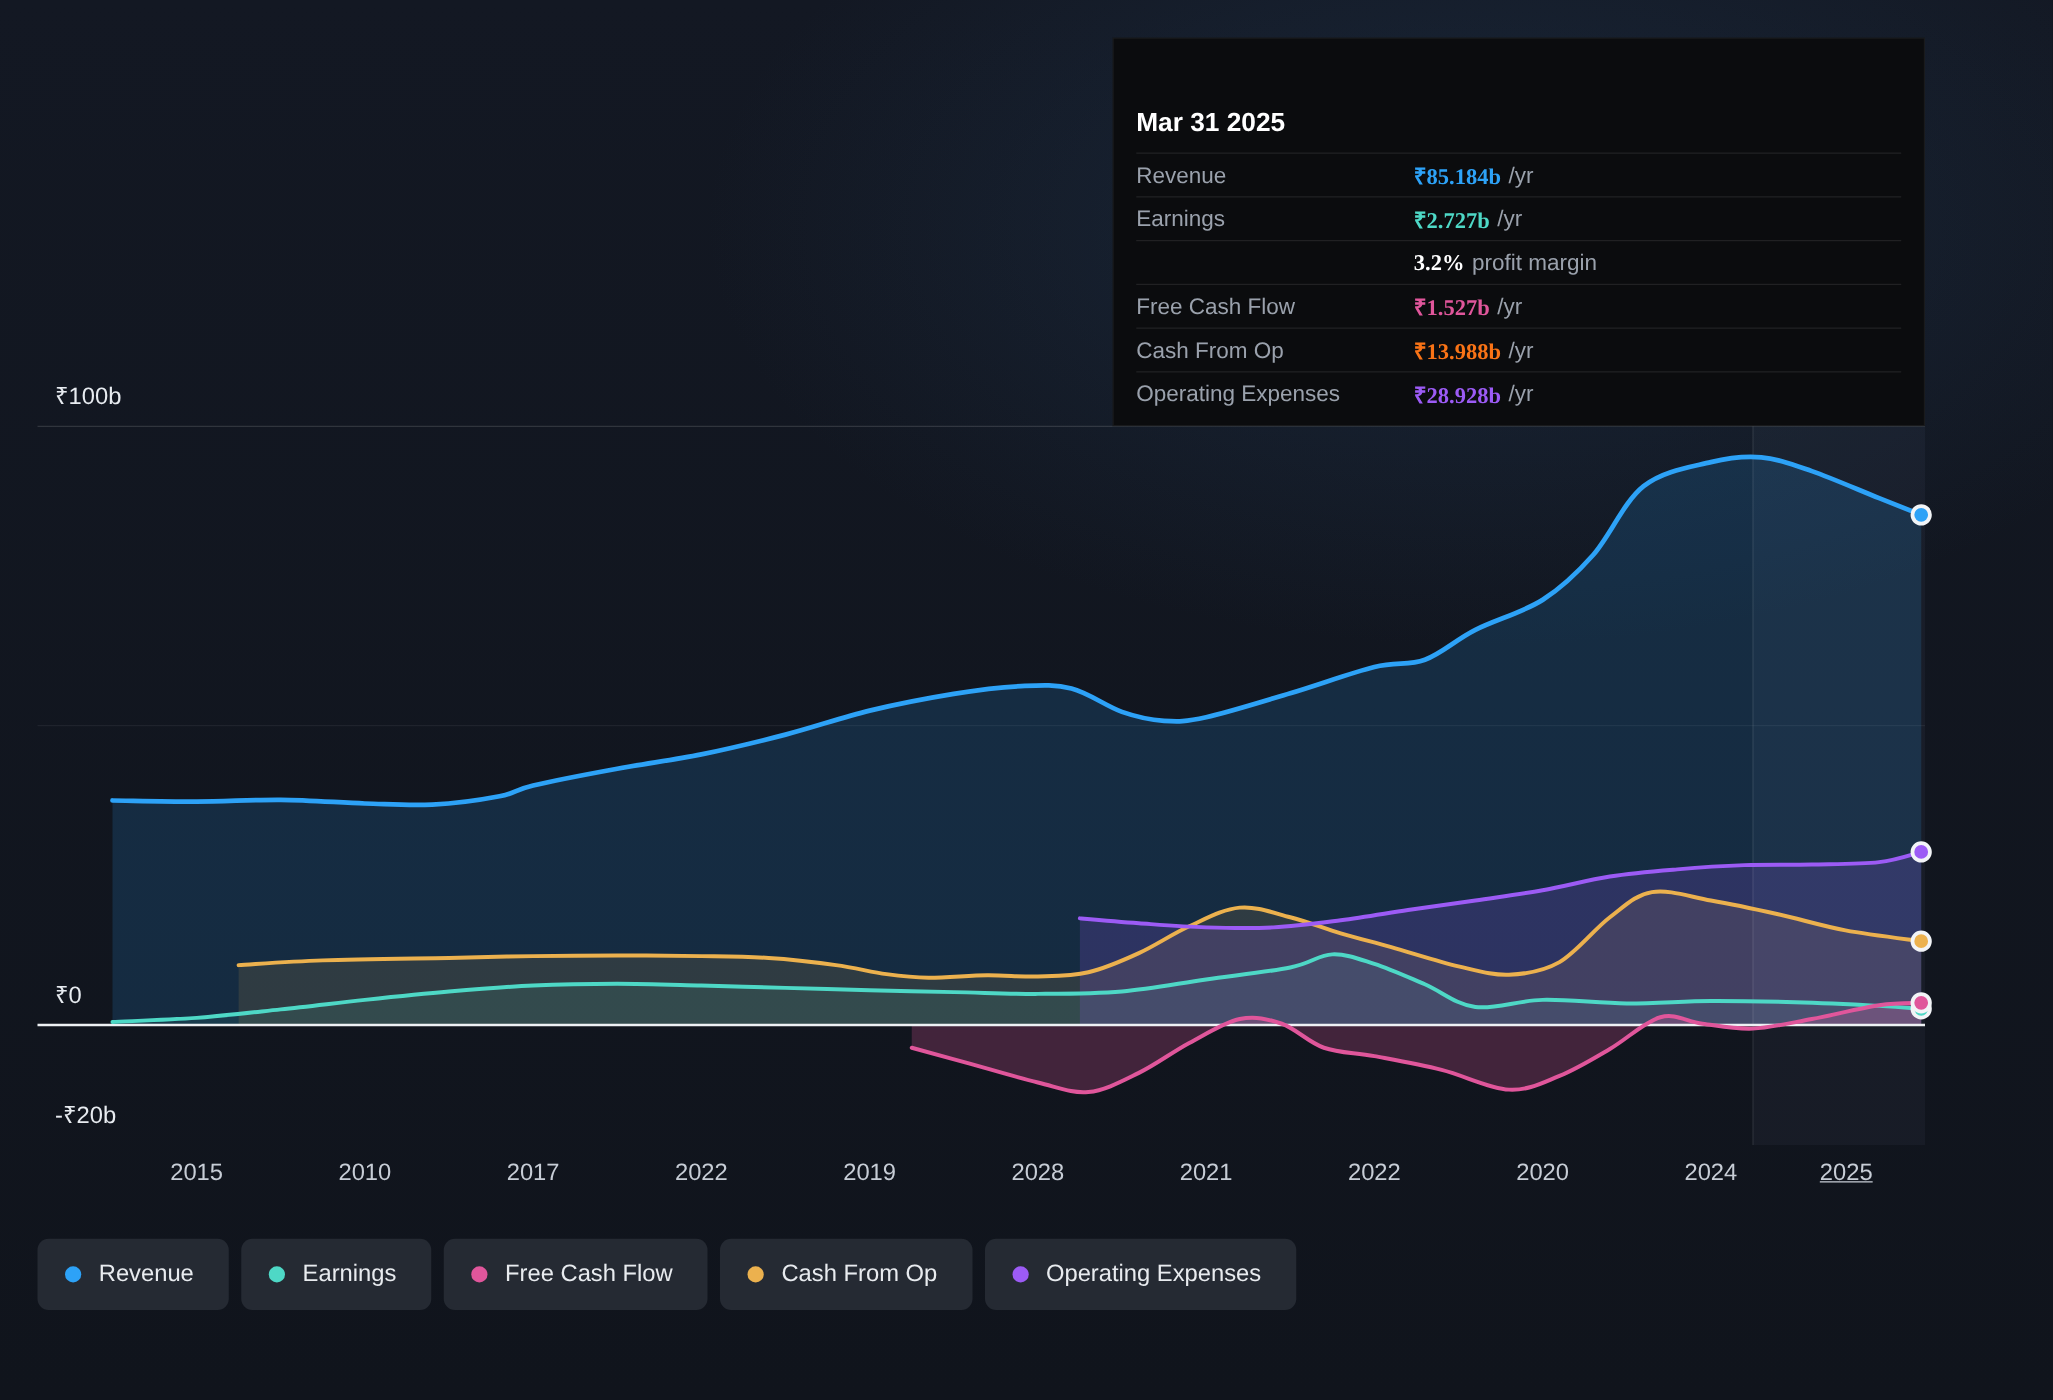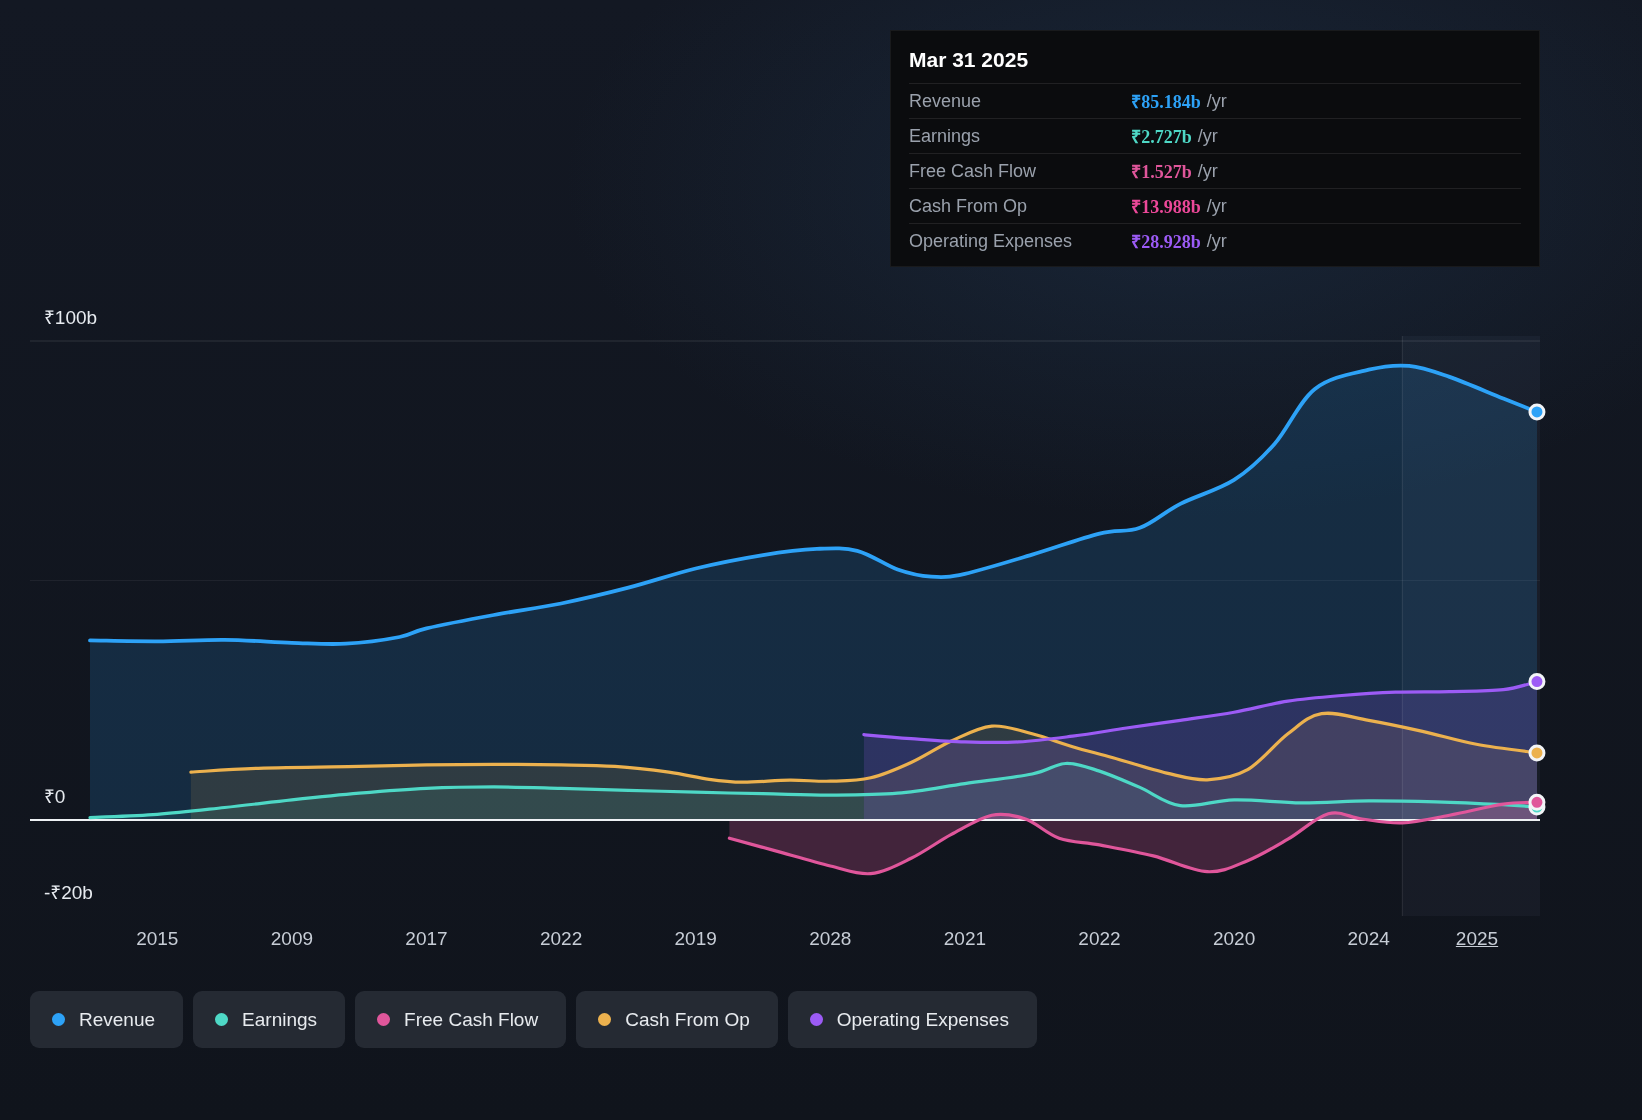--- a/index.html
+++ b/index.html
@@ -23,21 +23,21 @@
     position:absolute;top:928px;transform:translateX(-50%);
     color:#c7cdd6;font-size:19px;
   }
 
   
   .tooltip{
     position:absolute;left:890px;top:30px;width:650px;box-sizing:border-box;
     background:#0b0c0e;border:1px solid rgba(255,255,255,0.06);
     padding:13px 18px 8px 18px;
   }
-  .tt-title{color:#ffffff;font-size:21px;font-weight:bold;padding:4px 0 11px 0;}
+  .tt-title{color:#ffffff;font-size:21px;font-weight:bold;padding:4px 0 11px 0;margin-top:39px;}
   .tt-row{
     display:flex;align-items:center;min-height:34px;
     border-top:1px solid rgba(255,255,255,0.09);
     font-size:18px;
   }
   .tt-label{flex:0 0 222px;color:#9aa1ac;}
   .tt-value{font-weight:bold;font-family:Liberation Serif, serif;}
   .tt-suffix{color:#9aa1ac;font-weight:normal;margin-left:6px;}
 
   
@@ -75,21 +75,21 @@
     <circle cx="1536.95" cy="752.94" r="7" fill="#ecb14e" stroke="#f2f4f7" stroke-width="3"></circle>
     <circle cx="1536.95" cy="681.569" r="7" fill="#9c5bf5" stroke="#f2f4f7" stroke-width="3"></circle>
     <circle cx="1536.95" cy="802.277" r="7" fill="#e0569b" stroke="#f2f4f7" stroke-width="3"></circle>
   </svg>
 
 <div class="y-label" style="top: 307px; text-align: center;">₹100b</div>
 <div class="y-label" style="top: 786px;">₹0</div>
 <div class="y-label" style="top: 881.8px;">-₹20b</div>
 
 <div class="x-label" style="left: 157.3px;">2015</div>
-<div class="x-label" style="left: 291.9px;">2009</div>
+<div class="x-label" style="left: 291.9px;">2010</div>
 <div class="x-label" style="left: 426.5px;">2017</div>
 <div class="x-label" style="left: 561.1px;">2022</div>
 <div class="x-label" style="left: 695.7px;">2019</div>
 <div class="x-label" style="left: 830.3px;">2028</div>
 <div class="x-label" style="left: 964.9px;">2021</div>
 <div class="x-label" style="left: 1099.5px;">2022</div>
 <div class="x-label" style="left: 1234.1px;">2020</div>
 <div class="x-label" style="left: 1368.7px;">2024</div>
 <div class="x-label" style="left: 1477px; text-decoration: underline;">2025</div>
 
@@ -100,27 +100,32 @@
     <span class="tt-label">Revenue</span>
     <span class="tt-value" style="color: rgb(45, 162, 247);">₹85.184b</span>
     <span class="tt-suffix">/yr</span>
   </div>
   <div class="tt-row">
     <span class="tt-label">Earnings</span>
     <span class="tt-value" style="color: rgb(78, 216, 198);">₹2.727b</span>
     <span class="tt-suffix">/yr</span>
   </div>
   <div class="tt-row">
+    <span class="tt-label"></span>
+    <span class="tt-value" style="color: rgb(255, 255, 255);">3.2%</span>
+    <span class="tt-suffix">profit margin</span>
+  </div>
+  <div class="tt-row">
     <span class="tt-label">Free Cash Flow</span>
     <span class="tt-value" style="color: rgb(224, 86, 155);">₹1.527b</span>
     <span class="tt-suffix">/yr</span>
   </div>
   <div class="tt-row">
     <span class="tt-label">Cash From Op</span>
-    <span class="tt-value" style="color: #ec4899;">₹13.988b</span>
+    <span class="tt-value" style="color: #f97316;">₹13.988b</span>
     <span class="tt-suffix">/yr</span>
   </div>
   <div class="tt-row">
     <span class="tt-label">Operating Expenses</span>
     <span class="tt-value" style="color: rgb(156, 91, 245);">₹28.928b</span>
     <span class="tt-suffix">/yr</span>
   </div>
 </div>
 
 <div class="legend">

